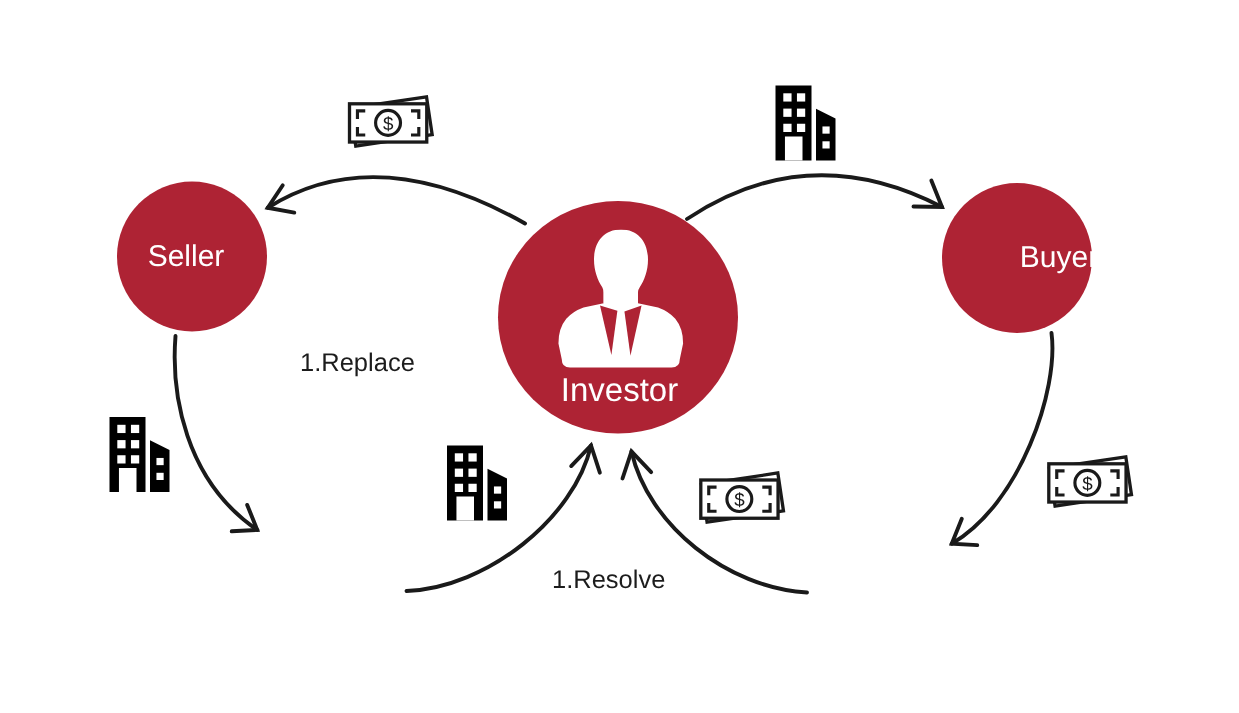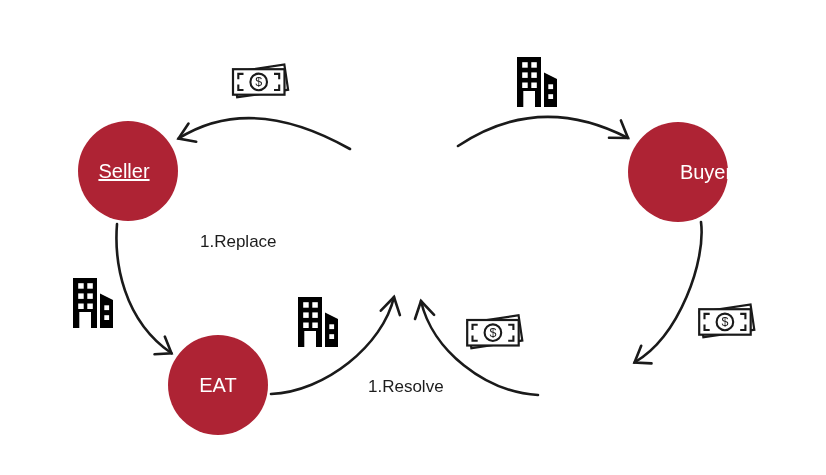--- a/index.html
+++ b/index.html
@@ -27,21 +27,21 @@
     display: flex;
     align-items: center;
     justify-content: center;
     color: var(--node-text, #ffffff);
   }
   .node-label {
     font-size: 20px;
     color: var(--node-text, #ffffff);
   }
   #node-seller  { left: 78px;  top: 121px; width: 100px; height: 100px; }
-  #node-seller .node-label { transform: translateX(-4px); text-decoration: underline; }
+  #node-seller .node-label { transform: translateX(-4px); }
   #node-buyer   { left: 628px; top: 122px; width: 100px; height: 100px; }
   #node-buyer .node-label { transform: translateX(6px); margin-left: 44px; }
   #node-eat     { left: 168px; top: 335px; width: 100px; height: 100px; }
   #node-qi      { left: 540px; top: 337px; width: 97px;  height: 97px; }
   #node-investor{ left: 332px; top: 134px; width: 160px; height: 155px; }
   #node-investor .node-label {
     position: absolute;
     left: 2px;
     right: 0;
     top: 113px;
@@ -124,22 +124,28 @@
   </svg>
 
   <div class="node" id="node-seller">
     <span class="node-label">Seller</span>
   </div>
 
   <div class="node" id="node-buyer">
     <span class="node-label">Buyer</span>
   </div>
 
-  <div class="node" id="node-eat">
-    <span class="node-label">EAT</span>
-  </div>
 
 
+  <div class="node" id="node-investor">
+    <svg class="avatar" viewBox="0 0 92 96">
+      <path d="M11 92 Q5.5 92 5.5 86.5 L3.3 76 Q3.2 66 8.5 59.5 Q13 54.5 20 52 L33.4 49.2 L33.4 38 L56.3 38 L56.3 49.2 L69.7 52 Q76.7 54.5 81.2 59.5 Q86.5 66 86.4 76 L84.2 86.5 Q84.2 92 78.7 92 Z" fill="#ffffff"></path>
+      <path d="M45 0 C56.5 0 63 8.5 63 20 C63 27.5 60.5 34 57.5 38.5 Q56.3 40.2 56.3 42 L56.3 49 L33.4 49 L33.4 42 Q33.4 40.2 32.5 38.5 C29.5 34 27 27.5 27 20 C27 8.5 33.5 0 45 0 Z" fill="#ffffff"></path>
+      <path d="M31 50.7 L42.6 54.2 L38.6 83.7 Z" fill="var(--node-red, #ae2334)"></path>
+      <path d="M58.7 50.7 L47.3 54.7 L51.3 84.2 Z" fill="var(--node-red, #ae2334)"></path>
+    </svg>
+    <span class="node-label">Investor</span>
+  </div>
 
   <div class="step-label" id="label-replace">1.Replace</div>
   <div class="step-label" id="label-resolve">1.Resolve</div>
 
 </div>
 
 </body></html>

